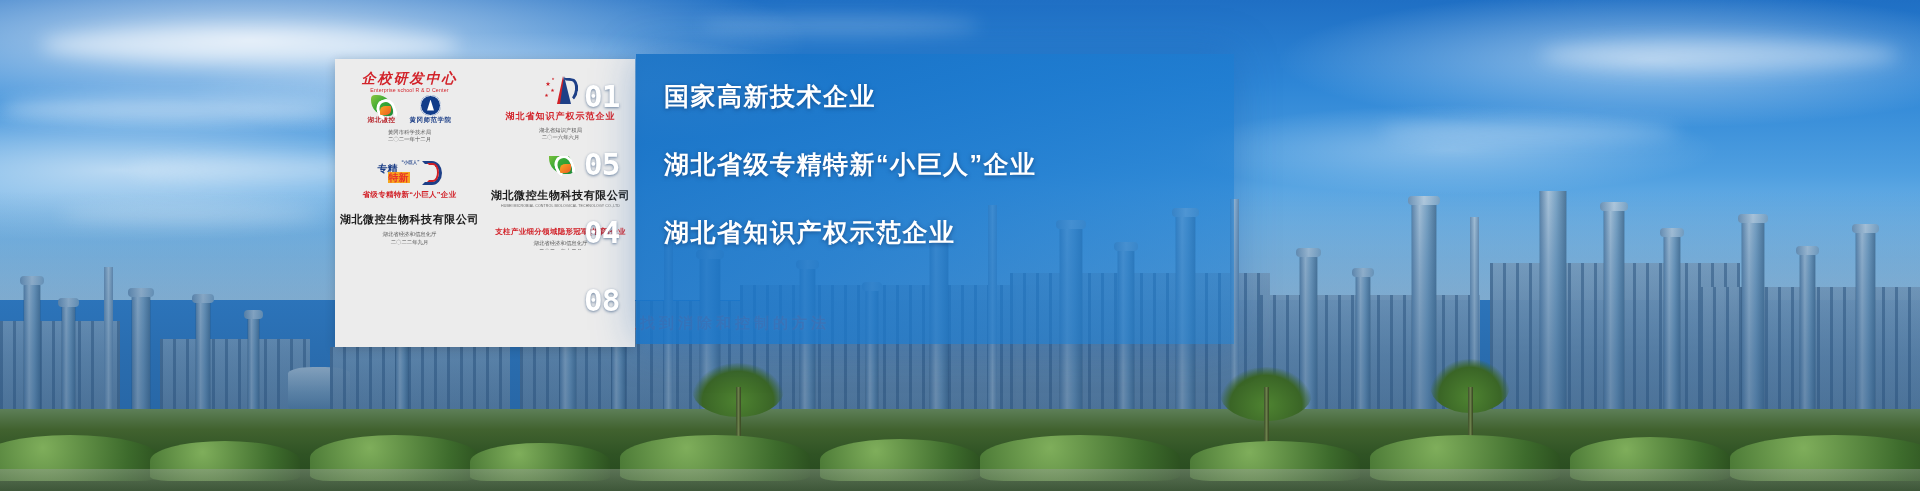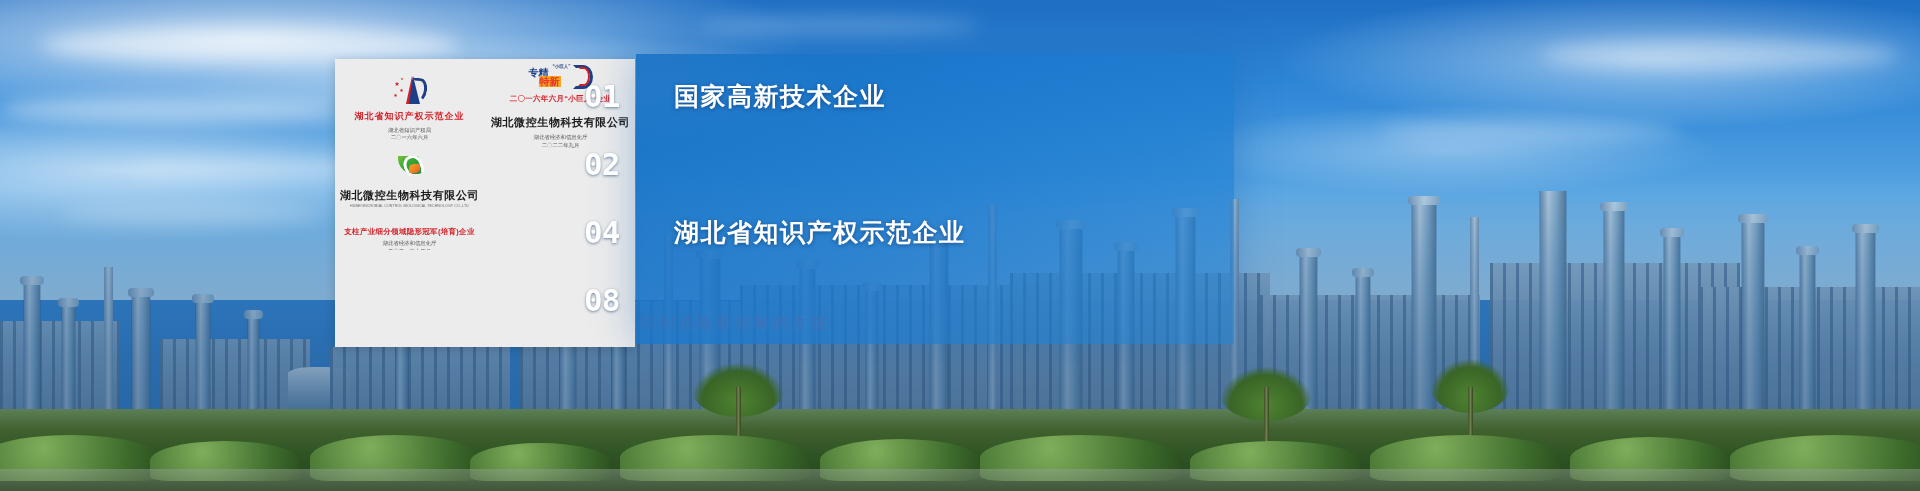--- a/index.html
+++ b/index.html
@@ -287,21 +287,21 @@
     box-shadow: 0 0 40px rgba(20,90,170,.35);
   }
   .list {
     position: absolute;
     left: 584px; top: 78px;
     width: 640px; height: 240px;
     display: flex; flex-direction: column; justify-content: space-between;
     z-index: 5;
   }
   .row {
-    display: flex; align-items: center; gap: 42px;
+    display: flex; align-items: center; gap: 32px;
     white-space: nowrap;
   }
   .num {
     font-family: "DejaVu Sans Mono", "Liberation Mono", monospace;
     font-size: 31px; font-weight: 700;
     color: #ffffff;
     letter-spacing: -1px;
     width: 48px;
     text-shadow: 0 1px 3px rgba(10,50,100,.55);
   }
@@ -391,20 +391,36 @@
     <div class="hedge" style="left:1570px; width:160px; height:44px;"></div>
     <div class="hedge" style="left:1730px; width:210px;"></div>
     <div class="road"></div>
   </div>
 
   <div class="watermark">全都有可以找到消除和控制的方法</div>
 
   <div class="cert-grid">
 
 
+    <div class="cert">
+      <div class="logo-ent-title">企校研发中心</div>
+      <div class="cert-en">Enterprise school  R &amp; D Center</div>
+      <div class="logo-row" style="margin-top:2px;">
+        <div class="logo-unit">
+          <div class="logo-leaf" style="width:22px;height:21px;"></div>
+          <div class="logo-cap-red">湖北微控</div>
+        </div>
+        <div class="logo-unit">
+          <div class="logo-seal" style="width:21px;height:21px;"></div>
+          <div class="logo-cap-blue">黄冈师范学院</div>
+        </div>
+      </div>
+      <div class="cert-issuer" style="white-space:pre-line">黄冈市科学技术局
+二〇二一年十二月</div>
+    </div>
 
     <div class="cert">
       <div class="cert-logo">
         <div class="logo-ip">
           <div class="sail"></div>
             <div class="sail2"></div>
             <div class="arc"></div>
           <div class="star" style="left:2px;  top:6px;"></div>
           <div class="star" style="left:7px;  top:13px; width:4px;height:4px;"></div>
           <div class="star" style="left:1px;  top:18px; width:4px;height:4px;"></div>
@@ -419,21 +435,21 @@
     <div class="cert">
       <div class="cert-logo">
         <div class="logo-zjtx">
           <span class="w1">专精</span>
           <span class="w2">特新</span>
           <span class="tag">“小巨人”</span>
           <span class="q"></span>
             <span class="qr"></span>
         </div>
       </div>
-      <div class="cert-title sm">二〇一六年六月“小巨人”企业</div>
+      <div class="cert-title sm">省级专精特新“小巨人”企业</div>
       <div class="cert-company">湖北微控生物科技有限公司</div>
       <div class="cert-issuer" style="white-space:pre-line">湖北省经济和信息化厅
 二〇二二年九月</div>
     </div>
 
 
     <div class="cert">
       <div class="cert-logo">
         <div class="logo-leaf" style="width:24px;height:23px;"></div>
       </div>
@@ -446,21 +462,22 @@
   </div>
 
   <div class="blue-panel"></div>
 
   <div class="list">
     <div class="row">
       <span class="num">01</span>
       <span class="row-text">国家高新技术企业</span>
     </div>
     <div class="row">
-      <span class="num">02</span>
+      <span class="num">05</span>
+      <span class="row-text">湖北省级专精特新“小巨人”企业</span>
     </div>
     <div class="row">
       <span class="num">04</span>
       <span class="row-text">湖北省知识产权示范企业</span>
     </div>
     <div class="row">
       <span class="num">08</span>
     </div>
   </div>
 

